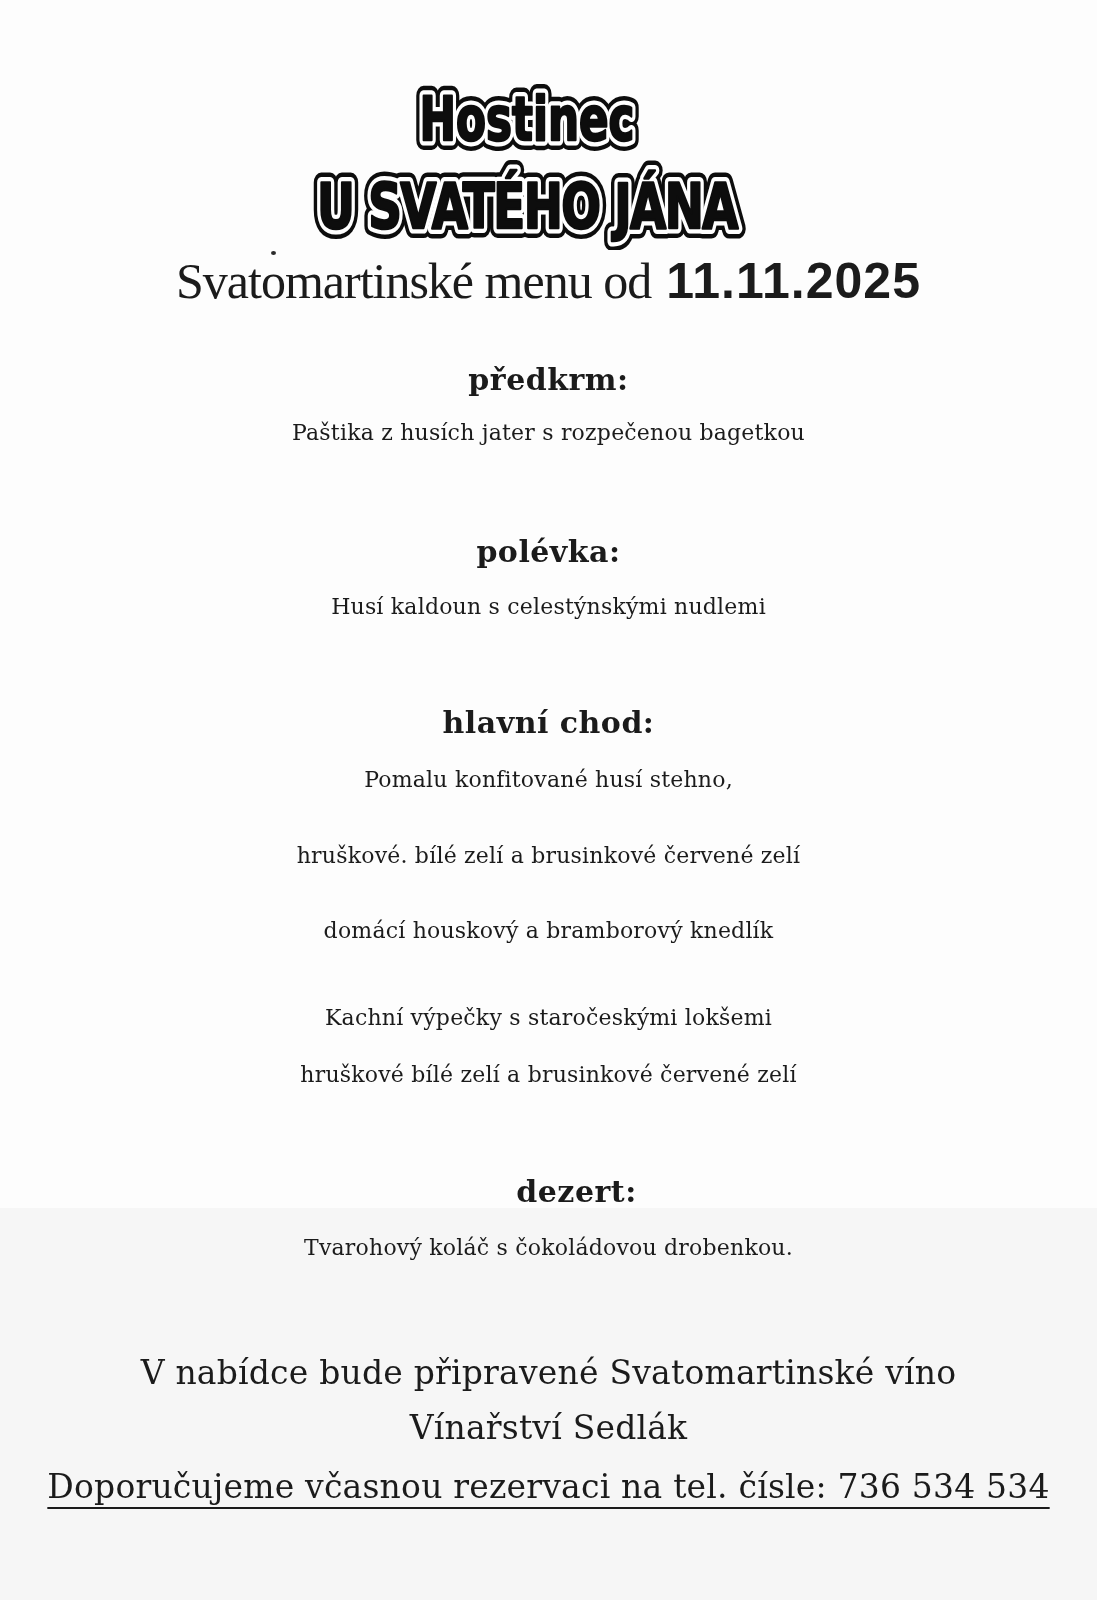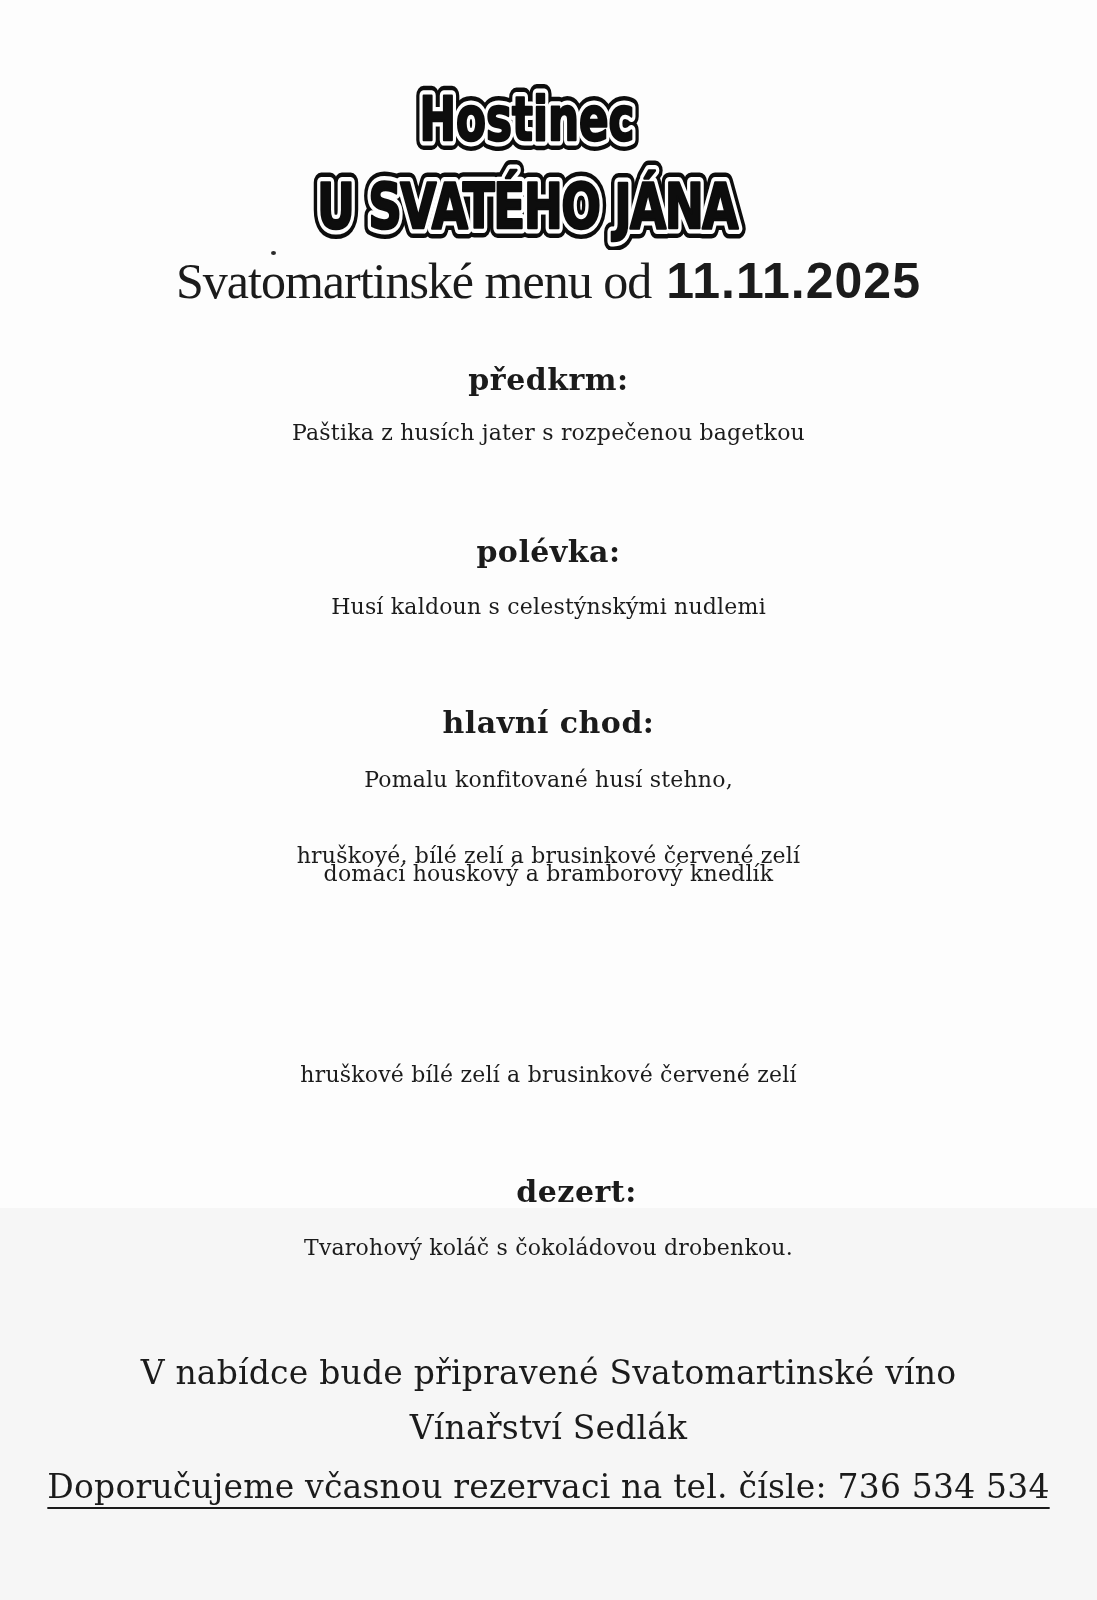--- a/index.html
+++ b/index.html
@@ -74,21 +74,21 @@
     text-underline-offset:9px;
   }
   
   .t-predkrm-h{top:357px;}
   .t-predkrm-1{top:409px;}
   .t-polevka-h{top:529px;text-align:center;}
   .t-polevka-1{top:583px;}
   .t-hlavni-h{top:700px;}
   .t-hlavni-1{top:756px;}
   .t-hlavni-2{top:832px;}
-  .t-hlavni-3{top:850px;}
+  .t-hlavni-3{top:907px;}
   .t-kachni-1{top:994px;}
   .t-kachni-2{top:1051px;}
   .t-dezert-h{top:1169px;padding-left:28px;}
   .t-dezert-1{top:1224px;}
   .t-foot-1{top:1348px;}
   .t-foot-2{top:1403px;}
   .t-foot-3{top:1462px;}
 </style>
 </head>
 <body>
@@ -119,20 +119,21 @@
   <div class="line item t-predkrm-1">Paštika z husích jater s rozpečenou bagetkou</div>
 
   <div class="line sec-header t-polevka-h">polévka:</div>
   <div class="line item t-polevka-1">Husí kaldoun s celestýnskými nudlemi</div>
 
   <div class="line sec-header t-hlavni-h">hlavní chod:</div>
   <div class="line item t-hlavni-1">Pomalu konfitované husí stehno,</div>
   <div class="line item t-hlavni-2">hruškové. bílé zelí a brusinkové červené zelí</div>
   <div class="line item t-hlavni-3">domácí houskový a bramborový knedlík</div>
 
+  <div class="line item t-kachni-1">Kachní výpečky s staročeskými lokšemi</div>
   <div class="line item t-kachni-2">hruškové bílé zelí a brusinkové červené zelí</div>
 
   <div class="line sec-header t-dezert-h">dezert:</div>
   <div class="line item t-dezert-1">Tvarohový koláč s čokoládovou drobenkou.</div>
 
   <div class="line footer-line t-foot-1">V nabídce bude připravené Svatomartinské víno</div>
   <div class="line footer-line t-foot-2">Vínařství Sedlák</div>
   <div class="line footer-line reservation t-foot-3">Doporučujeme včasnou rezervaci na tel. čísle: 736 534 534</div>
 
 </div>

